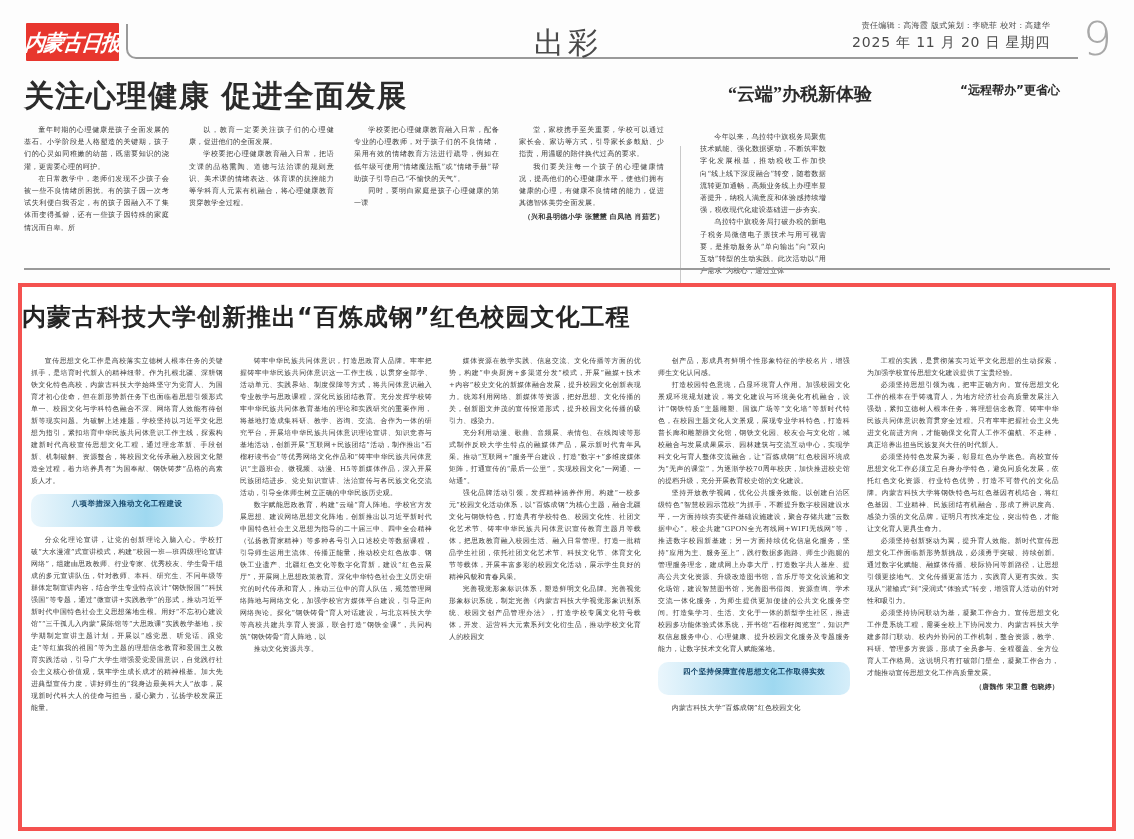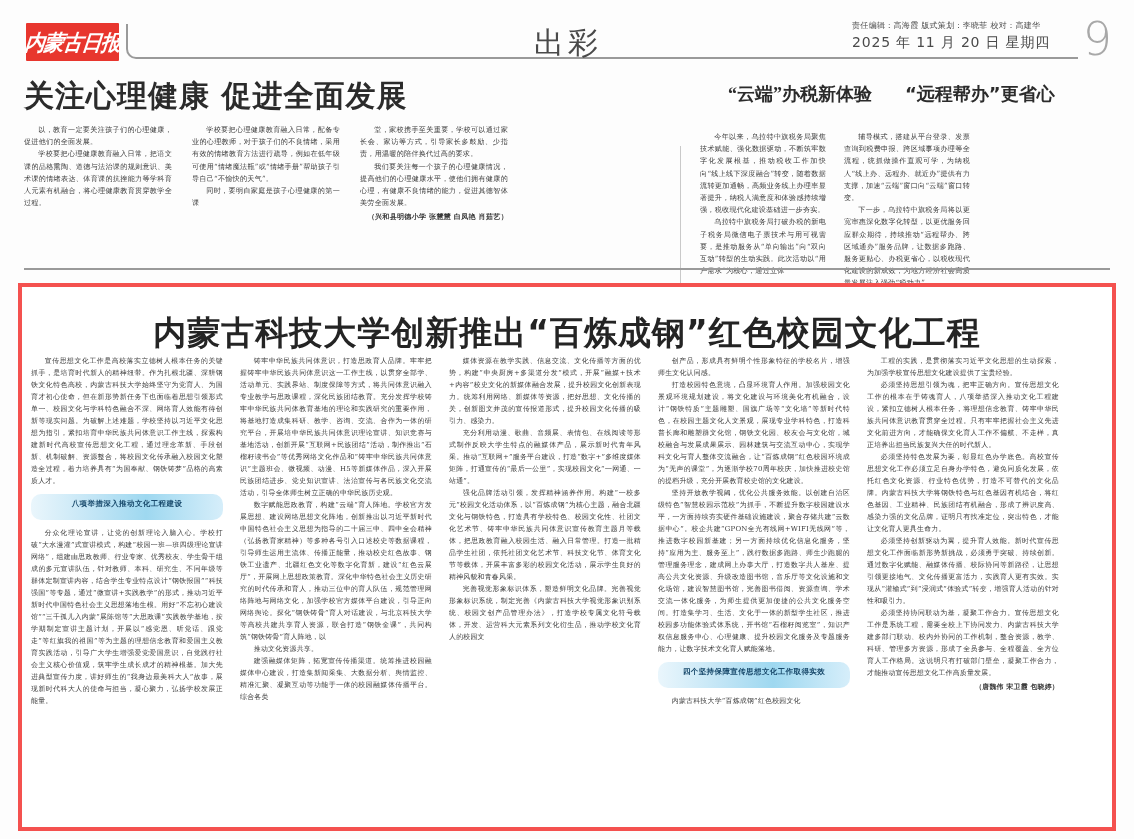--- a/index.html
+++ b/index.html
@@ -52,20 +52,21 @@
     left: 534px; top: 23px;
     font-family: "DejaVu Serif", "Liberation Serif", serif;
     font-size: 30px;
     color: #4a4a4a;
     letter-spacing: 4px;
     white-space: nowrap;
   }
   .credits {
     position: absolute;
     right: 84px; top: 20px;
+    text-align: right;
     line-height: 1.55;
     white-space: nowrap;
   }
   .credits-line {
     font-size: 8px;
     color: #4a4a4a;
     letter-spacing: 0.3px;
   }
   .credits-line.date { font-size: 14px; letter-spacing: 0.8px; }
   .page-num {
@@ -99,23 +100,23 @@
     text-align: center;
     font-family: Liberation Serif, serif;
     font-size: 18px;
     font-weight: bold;
     color: #2b2b2b;
     white-space: nowrap;
   }
   .hl-r2 {
     position: absolute;
     left: 905px; top: 14px; width: 210px;
-    text-align: left;
-    font-family: "DejaVu Sans", "Liberation Sans", sans-serif;
-    font-size: 18px;
+    text-align: center;
+    font-family: "DejaVu Sans", "Liberation Sans", sans-serif;
+    font-size: 12px;
     font-weight: bold;
     color: #2b2b2b;
     white-space: nowrap;
   }
 
   .cols { position: absolute; display: flex; }
   .col {
     font-family: "DejaVu Serif", "Liberation Serif", serif;
     font-size: 7.1px;
     line-height: 1.72;
@@ -149,43 +150,42 @@
   
   .feature {
     position: absolute;
     left: 18px; top: 283px;
     width: 1098px; height: 548px;
     border: 4px solid #f4514f;
     background: #ffffff;
   }
   .feature-title {
     position: absolute;
-    left: 0; top: 24px; width: 100%;
-    text-align: center;
-    font-family: "DejaVu Sans", "Liberation Sans", sans-serif;
-    font-size: 33px;
+    left: 0; top: 14px; width: 100%;
+    font-family: "DejaVu Sans", "Liberation Sans", sans-serif;
+    font-size: 24px;
     font-weight: bold;
     color: #242424;
     letter-spacing: 1px;
     white-space: nowrap;
   }
   .feature-cols {
     position: absolute;
     left: 9px; top: 68px;
     width: 1062px;
     display: flex;
     gap: 17px;
   }
   .feature-cols .col { width: 192px; font-size: 6.9px; line-height: 1.74; }
 
   
   .pill {
     display: block;
     margin: 7px 0 7px 0;
-    height: 26px;
+    height: 33px;
     line-height: 19px;
     text-align: center;
     border-radius: 10px;
     background: linear-gradient(90deg, #eaf6fc 0%, #bfe4f5 35%, #9ed8f0 60%, #d6eefa 100%);
     color: #18496b;
     font-family: "DejaVu Sans", "Liberation Sans", sans-serif;
     font-size: 7.5px;
     font-weight: bold;
     letter-spacing: 0.4px;
     white-space: nowrap;
@@ -210,82 +210,80 @@
     </div>
     <div class="page-num">9</div>
   </div>
 
   <div class="top-region">
     <div class="hl-left">关注心理健康    促进全面发展</div>
     <div class="hl-r1">“云端”办税新体验</div>
     <div class="hl-r2">“远程帮办”更省心</div>
     <div class="cols top-cols-left">
         <div class="col">
+          <p>童年时期的心理健康是孩子全面发展的基石。小学阶段是人格塑造的关键期，孩子们的心灵如同稚嫩的幼苗，既需要知识的浇灌，更需要心理的呵护。</p>
+          <p>在日常教学中，老师们发现不少孩子会被一些不良情绪所困扰。有的孩子因一次考试失利便自我否定，有的孩子因融入不了集体而变得孤僻，还有一些孩子因特殊的家庭情况而自卑。所</p>
+        </div>
+        <div class="col">
           <p>以，教育一定要关注孩子们的心理健康，促进他们的全面发展。</p>
           <p>学校要把心理健康教育融入日常，把语文课的品格熏陶、道德与法治课的规则意识、美术课的情绪表达、体育课的抗挫能力等学科育人元素有机融合，将心理健康教育贯穿教学全过程。</p>
         </div>
         <div class="col">
           <p>学校要把心理健康教育融入日常，配备专业的心理教师，对于孩子们的不良情绪，采用有效的情绪教育方法进行疏导，例如在低年级可使用“情绪魔法瓶”或“情绪手册”帮助孩子引导自己“不愉快的天气”。</p>
           <p>同时，要明白家庭是孩子心理健康的第一课</p>
         </div>
         <div class="col">
           <p>堂，家校携手至关重要，学校可以通过家长会、家访等方式，引导家长多鼓励、少指责，用温暖的陪伴换代过高的要求。</p>
           <p>我们要关注每一个孩子的心理健康情况，提高他们的心理健康水平，使他们拥有健康的心理，有健康不良情绪的能力，促进其德智体美劳全面发展。</p>
           <p class="byline">（兴和县明德小学  张慧慧  白凤艳  肖茹艺）</p>
         </div>
       </div>
     <div class="cols top-cols-right">
         <div class="col">
           <p>今年以来，乌拉特中旗税务局聚焦技术赋能、强化数据驱动，不断筑牢数字化发展根基，推动税收工作加快向“线上线下深度融合”转变，随着数据流转更加通畅，高频业务线上办理率显著提升，纳税人满意度和体验感持续增强，税收现代化建设基础进一步夯实。</p>
           <p>乌拉特中旗税务局打破办税的新电子税务局微信电子票技术与用可视需要，是推动服务从“单向输出”向“双向互动”转型的生动实践。此次活动以“用户需求”为核心，通过立体</p>
-        </div>
-        <div class="col">
-          <p>辅导模式，搭建从平台登录、发票查询到税费申报、跨区域事项办理等全流程，统抓做操作直观可学，为纳税人“线上办、远程办、就近办”提供有力支撑，加速“云端”窗口向“云端”窗口转变。</p>
-          <p>下一步，乌拉特中旗税务局将以更宽审惠深化数字化转型，以更优服务回应群众期待，持续推动“远程帮办、跨区域通办”服务品牌，让数据多跑路、服务更贴心、办税更省心，以税收现代化建设的新成效，为地方经济社会高质量发展注入强劲“税动力”。</p>
-          <p class="byline">（葛政涛）</p>
         </div>
       </div>
     <div class="divider-top"></div>
   </div>
   <div class="rule-thick"></div>
 
   <div class="feature">
     <div class="feature-title">内蒙古科技大学创新推出“百炼成钢”红色校园文化工程</div>
     <div class="feature-cols">
         <div class="col">
           <p>宣传思想文化工作是高校落实立德树人根本任务的关键抓手，是培育时代新人的精神纽带。作为扎根北疆、深耕钢铁文化特色高校，内蒙古科技大学始终坚守为党育人、为国育才初心使命，但在新形势新任务下也面临着思想引领形式单一、校园文化与学科特色融合不深、网络育人效能有待创新等现实问题。为破解上述难题，学校坚持以习近平文化思想为指引，紧扣培育中华民族共同体意识工作主线，探索构建新时代高校宣传思想文化工程，通过理念革新、手段创新、机制破解、资源整合，将校园文化传承融入校园文化塑造全过程，着力培养具有“为国奉献、钢铁铸梦”品格的高素质人才。</p>
           <div class="pill-wrap">
             <span class="pill">八项举措深入推动文化工程建设</span>
           </div>
           <p>分众化理论宣讲，让党的创新理论入脑入心。学校打破“大水漫灌”式宣讲模式，构建“校园一班—班四级理论宣讲网络”，组建由思政教师、行业专家、优秀校友、学生骨干组成的多元宣讲队伍，针对教师、本科、研究生、不同年级等群体定制宣讲内容，结合学生专业特点设计“钢铁报国”“科技强国”等专题，通过“微宣讲+实践教学”的形式，推动习近平新时代中国特色社会主义思想落地生根。用好“不忘初心建设馆”“三千孤儿入内蒙”展陈馆等“大思政课”实践教学基地，按学期制定宣讲主题计划，开展以“感党恩、听党话、跟党走”等红旗我的祖国”等为主题的理想信念教育和爱国主义教育实践活动，引导广大学生增强爱党爱国意识，自觉践行社会主义核心价值观，筑牢学生成长成才的精神根基。加大先进典型宣传力度，讲好师生的“我身边最美科大人”故事，展现新时代科大人的使命与担当，凝心聚力，弘扬学校发展正能量。</p>
         </div>
         <div class="col">
           <p>铸牢中华民族共同体意识，打造思政育人品牌。牢牢把握铸牢中华民族共同体意识这一工作主线，以贯穿全部学、活动单元、实践界站、制度保障等方式，将共同体意识融入专业教学与思政课程，深化民族团结教育。充分发挥学校铸牢中华民族共同体教育基地的理论和实践研究的重要作用，将基地打造成集科研、教学、咨询、交流、合作为一体的研究平台，开展培中华民族共同体意识理论宣讲、知识竞赛与基地活动，创新开展“互联网+民族团结”活动，制作推出“石榴籽读书会”等优秀网络文化作品和“铸牢中华民族共同体意识”主题班会、微视频、动漫、H5等新媒体作品，深入开展民族团结进步、党史知识宣讲、法治宣传与各民族文化交流活动，引导全体师生树立正确的中华民族历史观。</p>
           <p>数字赋能思政教育，构建“云端”育人阵地。学校官方发展思想、建设网络思想文化阵地，创新推出以习近平新时代中国特色社会主义思想为指导的二十届三中、四中全会精神（弘扬教育家精神）等多种各号引入口述校史等数据课程，引导师生运用主流体、传播正能量，推动校史红色故事、钢铁工业遗产、北疆红色文化等数字化育新，建设“红色云展厅”，开展网上思想政策教育。深化中华特色社会主义历史研究的时代传承和育人，推动三位中的育人队伍，规范管理网络阵地与网络文化，加强学校官方媒体平台建设，引导正向网络舆论。探化“钢铁铸骨”育人对话建设，与北京科技大学等高校共建共享育人资源，联合打造“钢铁金课”，共同构筑“钢铁铸骨”育人阵地，以</p>
           <p>推动文化资源共享。</p>
-          <p>建强融媒体矩阵，拓宽宣传传播渠道。统筹推进校园融媒体中心建设，打造集新闻采集、大数据分析、舆情监控、精准汇聚、凝聚互动等功能于一体的校园融媒体传播平台。综合各类</p>
         </div>
         <div class="col">
           <p>媒体资源在教学实践、信息交流、文化传播等方面的优势，构建“中央厨房+多渠道分发”模式，开展“融媒+技术+内容”校史文化的新媒体融合发展，提升校园文化创新表现力。统筹利用网络、新媒体等资源，把好思想、文化传播的关，创新图文并茂的宣传报道形式，提升校园文化传播的吸引力、感染力。</p>
           <p>充分利用动漫、歌曲、音频展、表情包、在线阅读等形式制作反映大学生特点的融媒体产品，展示新时代青年风采。推动“互联网+”服务平台建设，打造“数字+”多维度媒体矩阵，打通宣传的“最后一公里”，实现校园文化“一网通、一站通”。</p>
           <p>强化品牌活动引领，发挥精神涵养作用。构建“一校多元”校园文化活动体系，以“百炼成钢”为核心主题，融合北疆文化与钢铁特色，打造具有学校特色、校园文化性、社团文化艺术节、铸牢中华民族共同体意识宣传教育主题月等载体，把思政教育融入校园生活、融入日常管理。打造一批精品学生社团，依托社团文化艺术节、科技文化节、体育文化节等载体，开展丰富多彩的校园文化活动，展示学生良好的精神风貌和青春风采。</p>
           <p>完善视觉形象标识体系，塑造鲜明文化品牌。完善视觉形象标识系统，制定完善《内蒙古科技大学视觉形象识别系统、校园文创产品管理办法》，打造学校专属文化符号载体，开发、运营科大元素系列文化衍生品，推动学校文化育人的校园文</p>
         </div>
         <div class="col">
           <p>创产品，形成具有鲜明个性形象特征的学校名片，增强师生文化认同感。</p>
           <p>打造校园特色意境，凸显环境育人作用。加强校园文化景观环境规划建设，将文化建设与环境美化有机融合，设计“钢铁特质”主题雕塑、国旗广场等“文化墙”等新时代特色，在校园主题文化人文景观，展现专业学科特色，打造科普长廊和雕塑群文化馆，钢铁文化园、校友会与文化馆，城校融合与发展成果展示、园林建筑与交流互动中心，实现学科文化与育人整体交流融合，让“百炼成钢”红色校园环境成为“无声的课堂”，为逐渐学校70周年校庆，加快推进校史馆的提档升级，充分开展教育校史馆的文化建设。</p>
           <p>坚持开放教学视阈，优化公共服务效能。以创建自治区级特色“智慧校园示范校”为抓手，不断提升数字校园建设水平，一方面持续夯实硬件基础设施建设，聚合存储共建“云数据中心”。校企共建“GPON全光有线网+WIFI无线网”等，推进数字校园新基建；另一方面持续优化信息化服务，坚持“应用为主、服务至上”，践行数据多跑路、师生少跑腿的管理服务理念，建成网上办事大厅，打造数字共人基座、提高公共文化资源、升级改造图书馆，音乐厅等文化设施和文化场馆，建设智慧图书馆，完善图书借阅、资源查询、学术交流一体化服务，为师生提供更加便捷的公共文化服务空间。打造集学习、生活、文化于一体的新型学生社区，推进校园多功能体验式体系统，开书馆“石榴籽阅览室”，知识产权信息服务中心、心理健康、提升校园文化服务及专题服务能力，让数字技术文化育人赋能落地。</p>
           <div class="pill-wrap">
             <span class="pill">四个坚持保障宣传思想文化工作取得实效</span>
           </div>
           <p>内蒙古科技大学“百炼成钢”红色校园文化</p>
         </div>
         <div class="col">
           <p>工程的实践，是贯彻落实习近平文化思想的生动探索，为加强学校宣传思想文化建设提供了宝贵经验。</p>
-          <p>必须坚持思想引领为魂，把牢正确方向。宣传思想文化工作的根本在于铸魂育人，八项举措深入推动文化工程建设，紧扣立德树人根本任务，将理想信念教育、铸牢中华民族共同体意识教育贯穿全过程。只有牢牢把握社会主义先进文化前进方向，才能确保文化育人工作不偏航、不走样，真正培养出担当民族复兴大任的时代新人。</p>
+          <p>必须坚持思想引领为魂，把牢正确方向。宣传思想文化工作的根本在于铸魂育人，为地方经济社会高质量发展注入强劲，紧扣立德树人根本任务，将理想信念教育、铸牢中华民族共同体意识教育贯穿全过程。只有牢牢把握社会主义先进文化前进方向，才能确保文化育人工作不偏航、不走样，真正培养出担当民族复兴大任的时代新人。</p>
           <p>必须坚持特色发展为要，彰显红色办学底色。高校宣传思想文化工作必须立足自身办学特色，避免同质化发展，依托红色文化资源、行业特色优势，打造不可替代的文化品牌。内蒙古科技大学将钢铁特色与红色基因有机结合，将红色基因、工业精神、民族团结有机融合，形成了辨识度高、感染力强的文化品牌，证明只有找准定位，突出特色，才能让文化育人更具生命力。</p>
           <p>必须坚持创新驱动为翼，提升育人效能。新时代宣传思想文化工作面临新形势新挑战，必须勇于突破、持续创新。通过数字化赋能、融媒体传播、校际协同等新路径，让思想引领更接地气、文化传播更富活力，实践育人更有实效。实现从“灌输式”到“浸润式”体验式”转变，增强育人活动的针对性和吸引力。</p>
           <p>必须坚持协同联动为基，凝聚工作合力。宣传思想文化工作是系统工程，需要全校上下协同发力、内蒙古科技大学建多部门联动、校内外协同的工作机制，整合资源，教学、科研、管理多方资源，形成了全员参与、全程覆盖、全方位育人工作格局。这说明只有打破部门壁垒，凝聚工作合力，才能推动宣传思想文化工作高质量发展。</p>
           <p class="byline">（唐魏伟  宋卫霞  包晓婷）</p>
         </div>
       </div>
   </div>
 
 </div>
 

